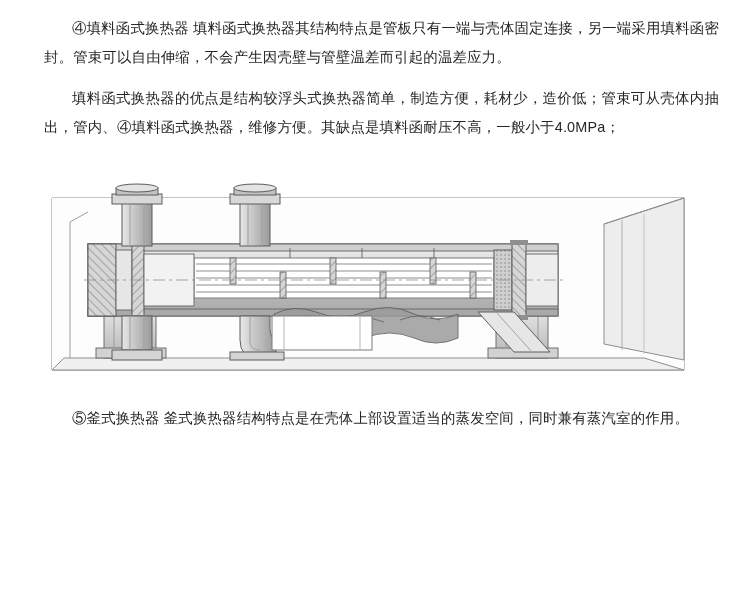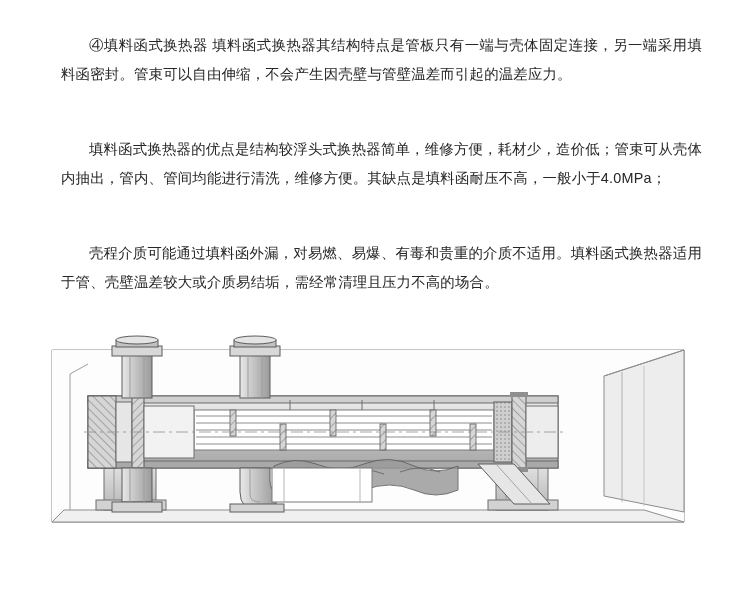--- a/index.html
+++ b/index.html
@@ -19,21 +19,21 @@
     width: 755px;
     height: 603px;
     padding: 0;
     box-sizing: border-box;
   }
   .para {
     font-size: 14.4px;
     line-height: 29px;
     text-align: justify;
     color: #262626;
-    margin: 17px;
+    margin: 0;
     padding: 0 36px 0 44px;
     letter-spacing: 0.2px;
   }
   .p-indent {
     text-indent: 28px;
   }
   .gap-small { height: 12px; }
   .gap-mid { height: 14px; }
   .gap-fig { height: 10px; }
 
@@ -52,25 +52,24 @@
 <body>
 
 <div class="page">
 
   <div class="gap-mid"></div>
 
   <p class="para p-indent">④填料函式换热器  填料函式换热器其结构特点是管板只有一端与壳体固定连接，另一端采用填料函密封。管束可以自由伸缩，不会产生因壳壁与管壁温差而引起的温差应力。</p>
 
   <div class="gap-small"></div>
 
-  <p class="para p-indent">填料函式换热器的优点是结构较浮头式换热器简单，维修方便，耗材少，造价低；管束可从壳体内抽出，管内、管间均能进行清洗，维修方便。其缺点是填料函耐压不高，一般小于4.0MPa；</p>
+  <p class="para p-indent">填料函式换热器的优点是结构较浮头式换热器简单，制造方便，耗材少，造价低；管束可从壳体内抽出，管内、④填料函式换热器，维修方便。其缺点是填料函耐压不高，一般小于4.0MPa；</p>
 
   <div class="gap-small"></div>
 
-  <p class="para p-indent">壳程介质可能通过填料函外漏，对易燃、易爆、有毒和贵重的介质不适用。填料函式换热器适用于管、壳壁温差较大或介质易结垢，需经常清理且压力不高的场合。</p>
 
   <div class="figure">
     <svg width="665" height="232" viewBox="0 0 665 232" xmlns="http://www.w3.org/2000/svg">
       <defs>
         <linearGradient id="shellGrad" x1="0" y1="0" x2="0" y2="1">
           <stop offset="0%" stop-color="#f4f4f4"></stop>
           <stop offset="25%" stop-color="#d9d9d9"></stop>
           <stop offset="55%" stop-color="#bdbdbd"></stop>
           <stop offset="100%" stop-color="#a8a8a8"></stop>
         </linearGradient>
@@ -246,17 +245,18 @@
       <g stroke="#6f6f6f" stroke-width="1">
         <line x1="318" y1="86" x2="318" y2="96"></line>
         <line x1="246" y1="86" x2="246" y2="96"></line>
         <line x1="390" y1="86" x2="390" y2="96"></line>
       </g>
     </svg>
   </div>
 
   <div class="gap-fig"></div>
 
+  <p class="para p-indent">⑤釜式换热器  釜式换热器结构特点是在壳体上部设置适当的蒸发空间，同时兼有蒸汽室的作用。</p>
 
   <div class="gap-small"></div>
 
 
 </div>
 
 </body></html>

